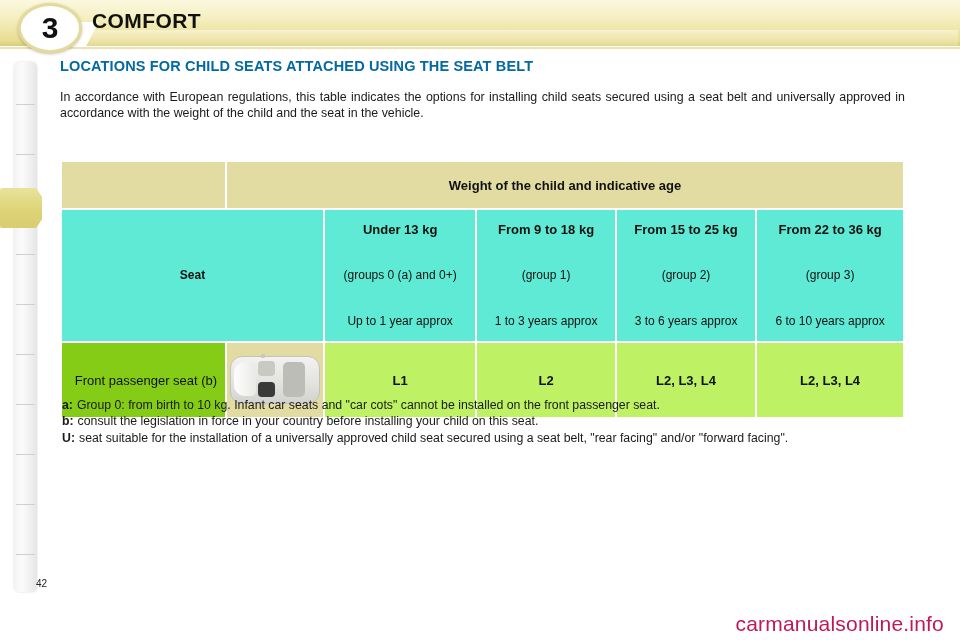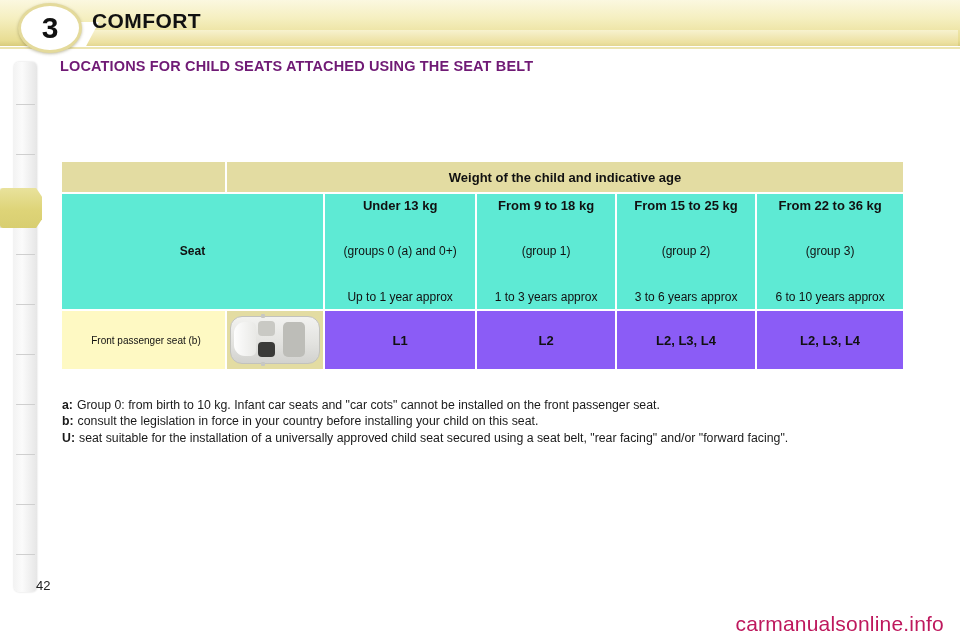--- a/index.html
+++ b/index.html
@@ -102,21 +102,21 @@
   
   .content {
     position: absolute;
     left: 60px; top: 58px;
     width: 845px;
   }
   .section-title {
     font-size: 14.5px;
     font-weight: bold;
     letter-spacing: .15px;
-    color: #701a75;
+    color: #0369a1;
     margin: 0 0 16px 0;
   }
   .intro {
     font-size: 12.4px;
     line-height: 15.5px;
     color: #1a1a1a;
     text-align: justify;
     margin: 0;
     width: 845px;
   }
@@ -124,21 +124,21 @@
   
   .seat-table {
     position: absolute;
     left: 60px; top: 160px;
     width: 845px;
     border-collapse: separate;
     border-spacing: 2px;
     font-size: 12px;
   }
   .seat-table td {
-    padding: 4px 5px;
+    padding: 12px 5px;
     vertical-align: middle;
     text-align: center;
     color: #111;
   }
   .th-band {
     background: #e3dca2;
     font-weight: bold;
     font-size: 13px;
     height: 22px;
   }
@@ -151,34 +151,34 @@
   .th-cell .sub {
     font-weight: normal;
     font-size: 12px;
     margin-top: 31px;
   }
   .th-cell .big {
     font-size: 13px;
     font-weight: bold;
   }
   .rowlabel {
-    background: #fef9c3;
+    background: #84cc16;
     text-align: right;
-    font-size: 10px;
+    font-size: 13px;
     line-height: 15px;
     padding-left: 10px !important;
     width: 148px;
   }
   .iconcell {
     background: #e3dca2;
     width: 92px;
     padding: 2px !important;
   }
   .valcell {
-    background: #8b5cf6;
+    background: #bef264;
     font-weight: bold;
     font-size: 13px;
     height: 50px;
   }
 
   
   .car {
     width: 88px;
     height: 46px;
     margin: 0 auto;
@@ -237,21 +237,21 @@
     font-weight: bold;
     white-space: nowrap;
     margin-right: 4px;
   }
   .note .txt { flex: 1; text-align: justify; }
 
   
   .page-num {
     position: absolute;
     left: 36px; top: 578px;
-    font-size: 13px;
+    font-size: 10px;
     color: #222;
   }
   .watermark {
     position: absolute;
     right: 16px; bottom: 4px;
     font-size: 21px;
     color: #be185d;
     letter-spacing: .2px;
   }
 </style>
@@ -277,20 +277,21 @@
   <div class="seg" style="top:292px"></div>
   <div class="seg" style="top:342px"></div>
   <div class="seg" style="top:392px"></div>
   <div class="seg" style="top:442px"></div>
   <div class="seg" style="top:492px"></div>
 </div>
 <div class="tab-active"></div>
 
 <div class="content">
   <h1 class="section-title">LOCATIONS FOR CHILD SEATS ATTACHED USING THE SEAT BELT</h1>
+  <p class="intro">In accordance with European regulations, this table indicates the options for installing child seats secured using a seat belt and universally approved in accordance with the weight of the child and the seat in the vehicle.</p>
 </div>
 
 <table class="seat-table">
   <tbody>
     <tr>
       <td class="th-band" style="background:#e3dca2;border:none"></td>
       <td class="th-band" colspan="5">Weight of the child and indicative age</td>
     </tr>
     <tr>
       <td class="th-cell" colspan="2">Seat</td>

